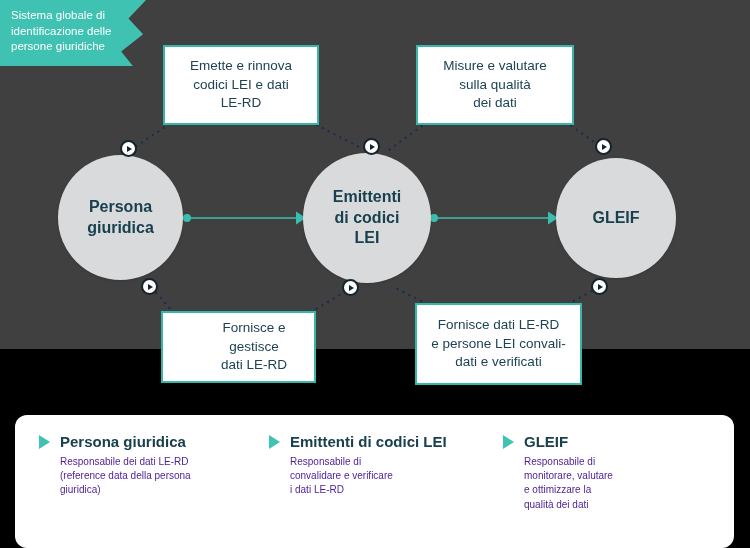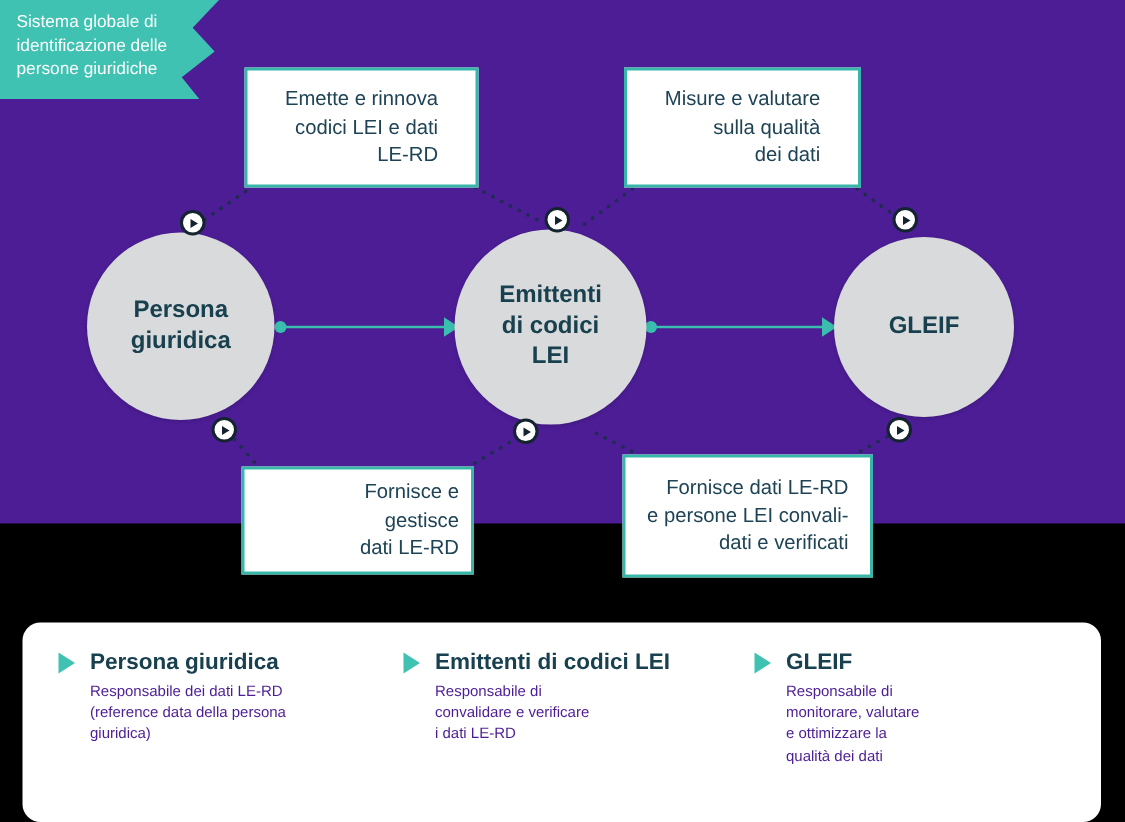--- a/index.html
+++ b/index.html
@@ -1,34 +1,34 @@
 <!DOCTYPE html>
 <html><head>
 <meta charset="utf-8">
 <style>
   html,body{margin:0;padding:0;background:#000;}
   .stage{position:relative;width:750px;height:548px;background:#000;overflow:hidden;
          font-family:"Liberation Sans", sans-serif;}
   .pre{white-space:pre-line;}
 
   
-  .top-area{position:absolute;left:0;top:0;width:750px;height:349px;background:#4c1d95;}
+  .top-area{position:absolute;left:0;top:0;width:750px;height:349px;background:#404040;}
 
   
   .badge{position:absolute;left:0;top:0;width:146px;height:66px;background:#3fc2b2;
          clip-path:polygon(0 0,100% 0,88% 28%,98% 52%,83% 78%,91% 100%,0 100%);
          color:#ffffff;font-size:11.5px;line-height:1.35;box-sizing:border-box;
          padding:8px 10px 0 11px;}
 
   
   .wires{position:absolute;left:0;top:0;}
 
   
   .box{position:absolute;background:#fff;border:2px solid #36b7a9;color:#1d4355;
-       display:flex;align-items:center;justify-content:center;text-align:right;
+       display:flex;align-items:center;justify-content:center;text-align:center;
        font-size:13.5px;line-height:1.4;box-sizing:border-box;padding:6px 8px;z-index:2;}
   .box-tl{left:163px;top:45px;width:156px;height:80px;}
   .box-tr{left:416px;top:45px;width:158px;height:80px;}
   .box-bl{left:161px;top:311px;width:155px;height:72px;padding-left:39px;}
   .box-br{left:415px;top:303px;width:167px;height:82px;}
 
   
   .circle{position:absolute;border-radius:50%;background:#d9dadb;
           display:flex;align-items:center;justify-content:center;text-align:center;
           font-weight:bold;color:#18404f;line-height:1.3;z-index:2;

